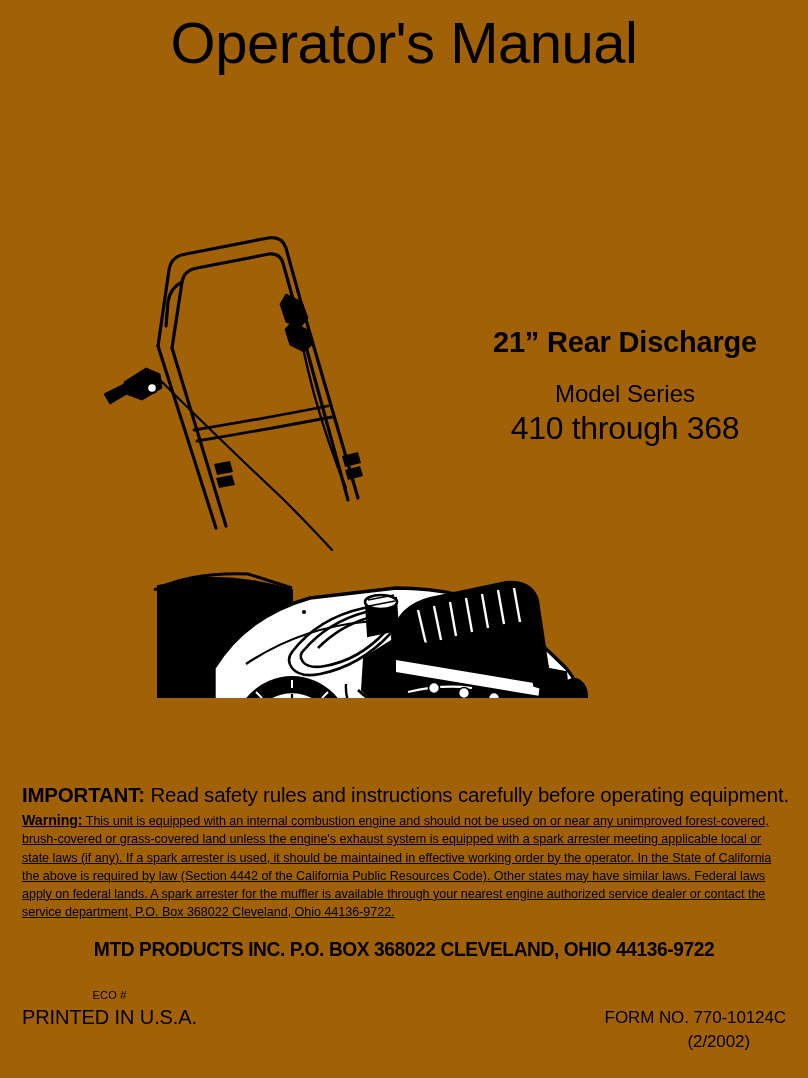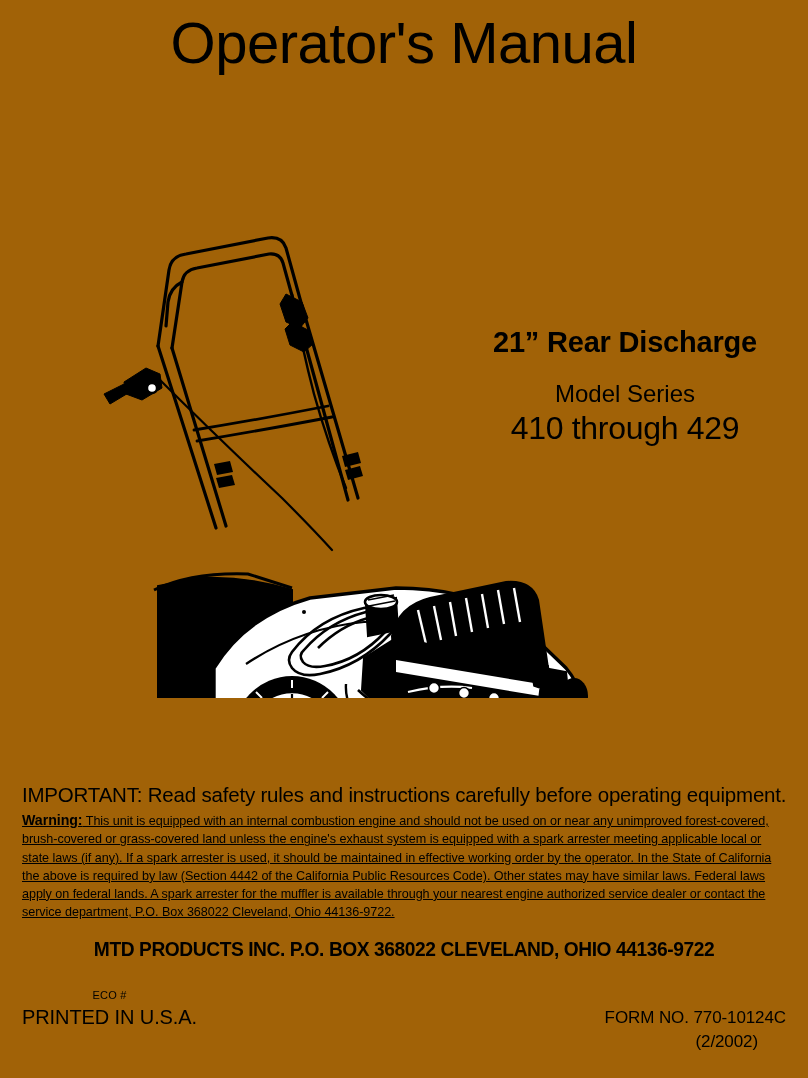--- a/index.html
+++ b/index.html
@@ -77,21 +77,21 @@
   .important-line {
     position: absolute;
     left: 22px;
     top: 783px;
     width: 770px;
     font-size: 20.5px;
     line-height: 1.2;
     letter-spacing: -0.2px;
   }
   .important-line b {
-    font-weight: normal;
+    font-weight: bold;
   }
 
   
   .warning-block {
     position: absolute;
     left: 22px;
     top: 810px;
     width: 758px;
     font-size: 12.6px;
     line-height: 1.44;
@@ -143,21 +143,21 @@
   }
   .form-no {
     font-size: 17px;
     line-height: 1.3;
     letter-spacing: -0.1px;
   }
   .form-date {
     font-size: 17px;
     line-height: 1.3;
     margin-top: 2px;
-    margin-right: 28px;
+    margin-right: 36px;
     letter-spacing: -0.1px;
   }
 </style>
 </head>
 <body>
 
 <div class="page">
 
   <div class="main-title">Operator's Manual</div>
 
@@ -344,21 +344,21 @@
         <path d="M424,552 Q436,560 438,572"></path>
       </g>
     </svg>
   </div>
 
   <div class="product-block">
     <div class="product-title">
       <div>21” Rear Discharge</div>
     </div>
     <div class="model-series-label">Model Series</div>
-    <div class="model-series-range">410 through 429</div>
+    <div class="model-series-range">410 through 368</div>
   </div>
 
   <div class="important-line">
     <b>IMPORTANT:</b><span> Read safety rules and instructions carefully before operating equipment.</span>
   </div>
 
   <div class="warning-block">
     <b>Warning:</b><span> This unit is equipped with an internal combustion engine and should not be used on or near any unimproved forest-covered, brush-covered or grass-covered land unless the engine's exhaust system is equipped with a spark arrester meeting applicable local or state laws (if any). If a spark arrester is used, it should be maintained in effective working order by the operator. In the State of California the above is required by law (Section 4442 of the California Public Resources Code). Other states may have similar laws. Federal laws apply on federal lands. A spark arrester for the muffler is available through your nearest engine authorized service dealer or contact the service department, P.O. Box 368022 Cleveland, Ohio 44136-9722.</span>
   </div>
 

